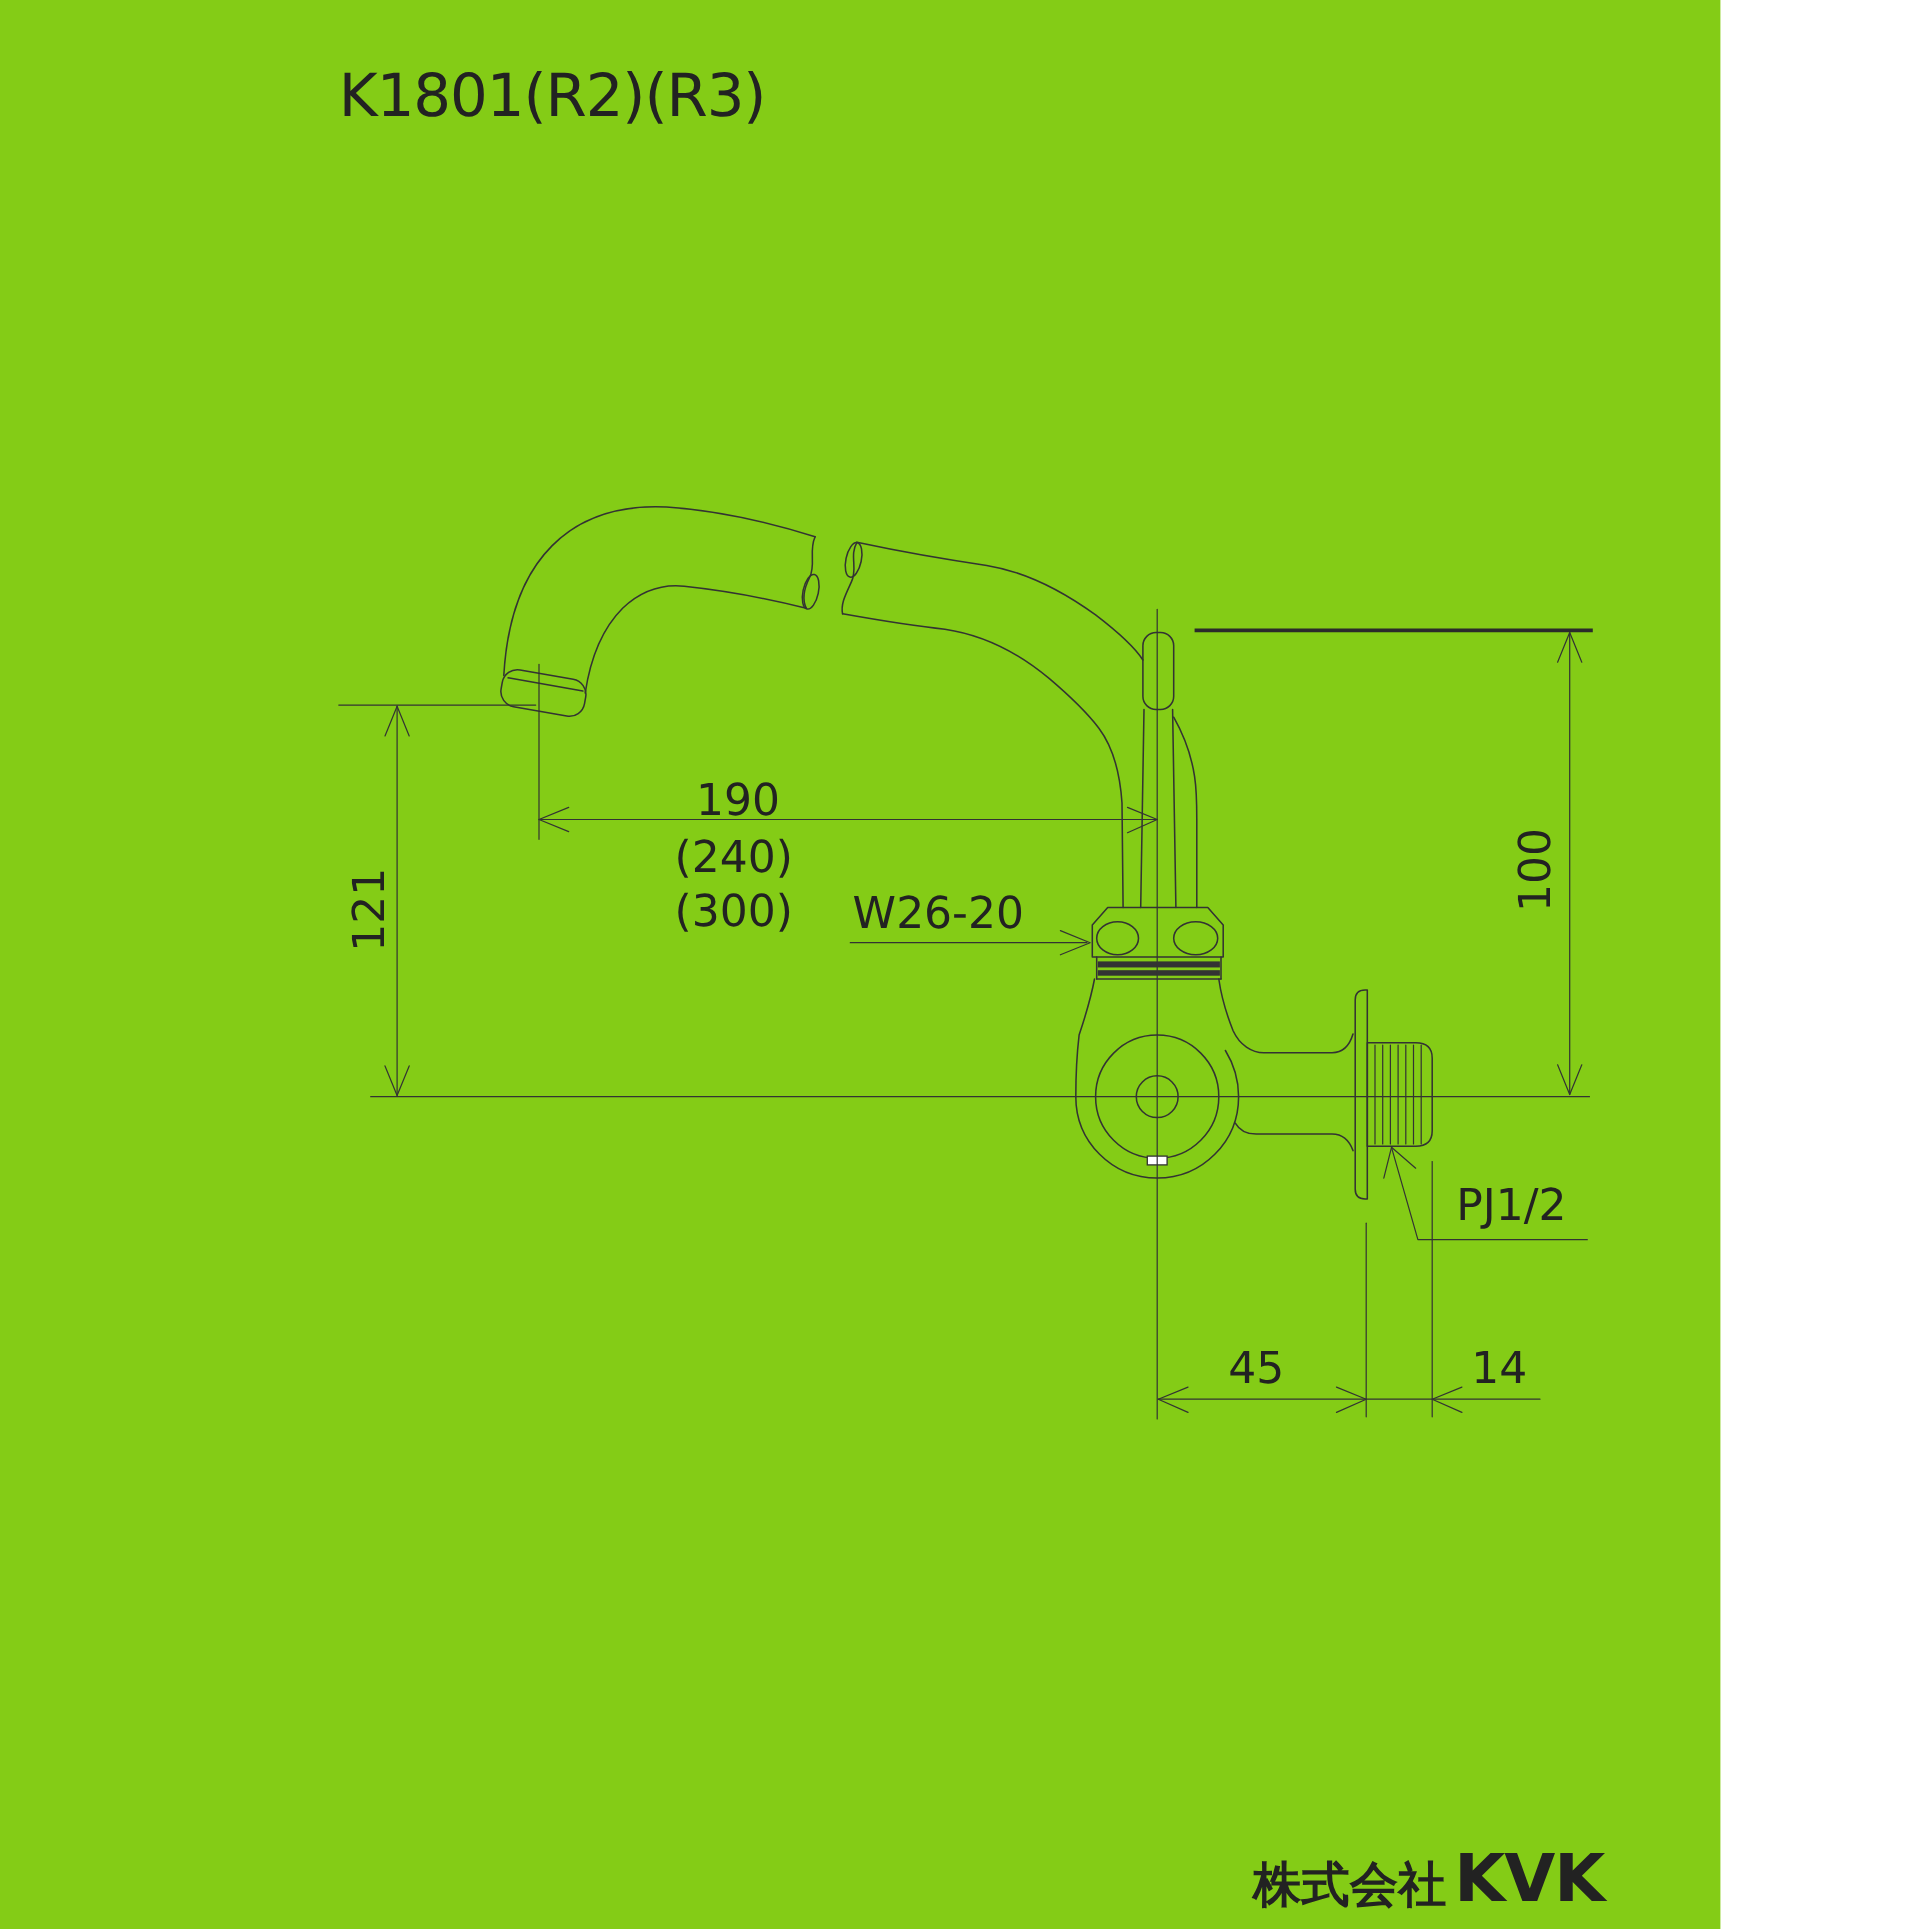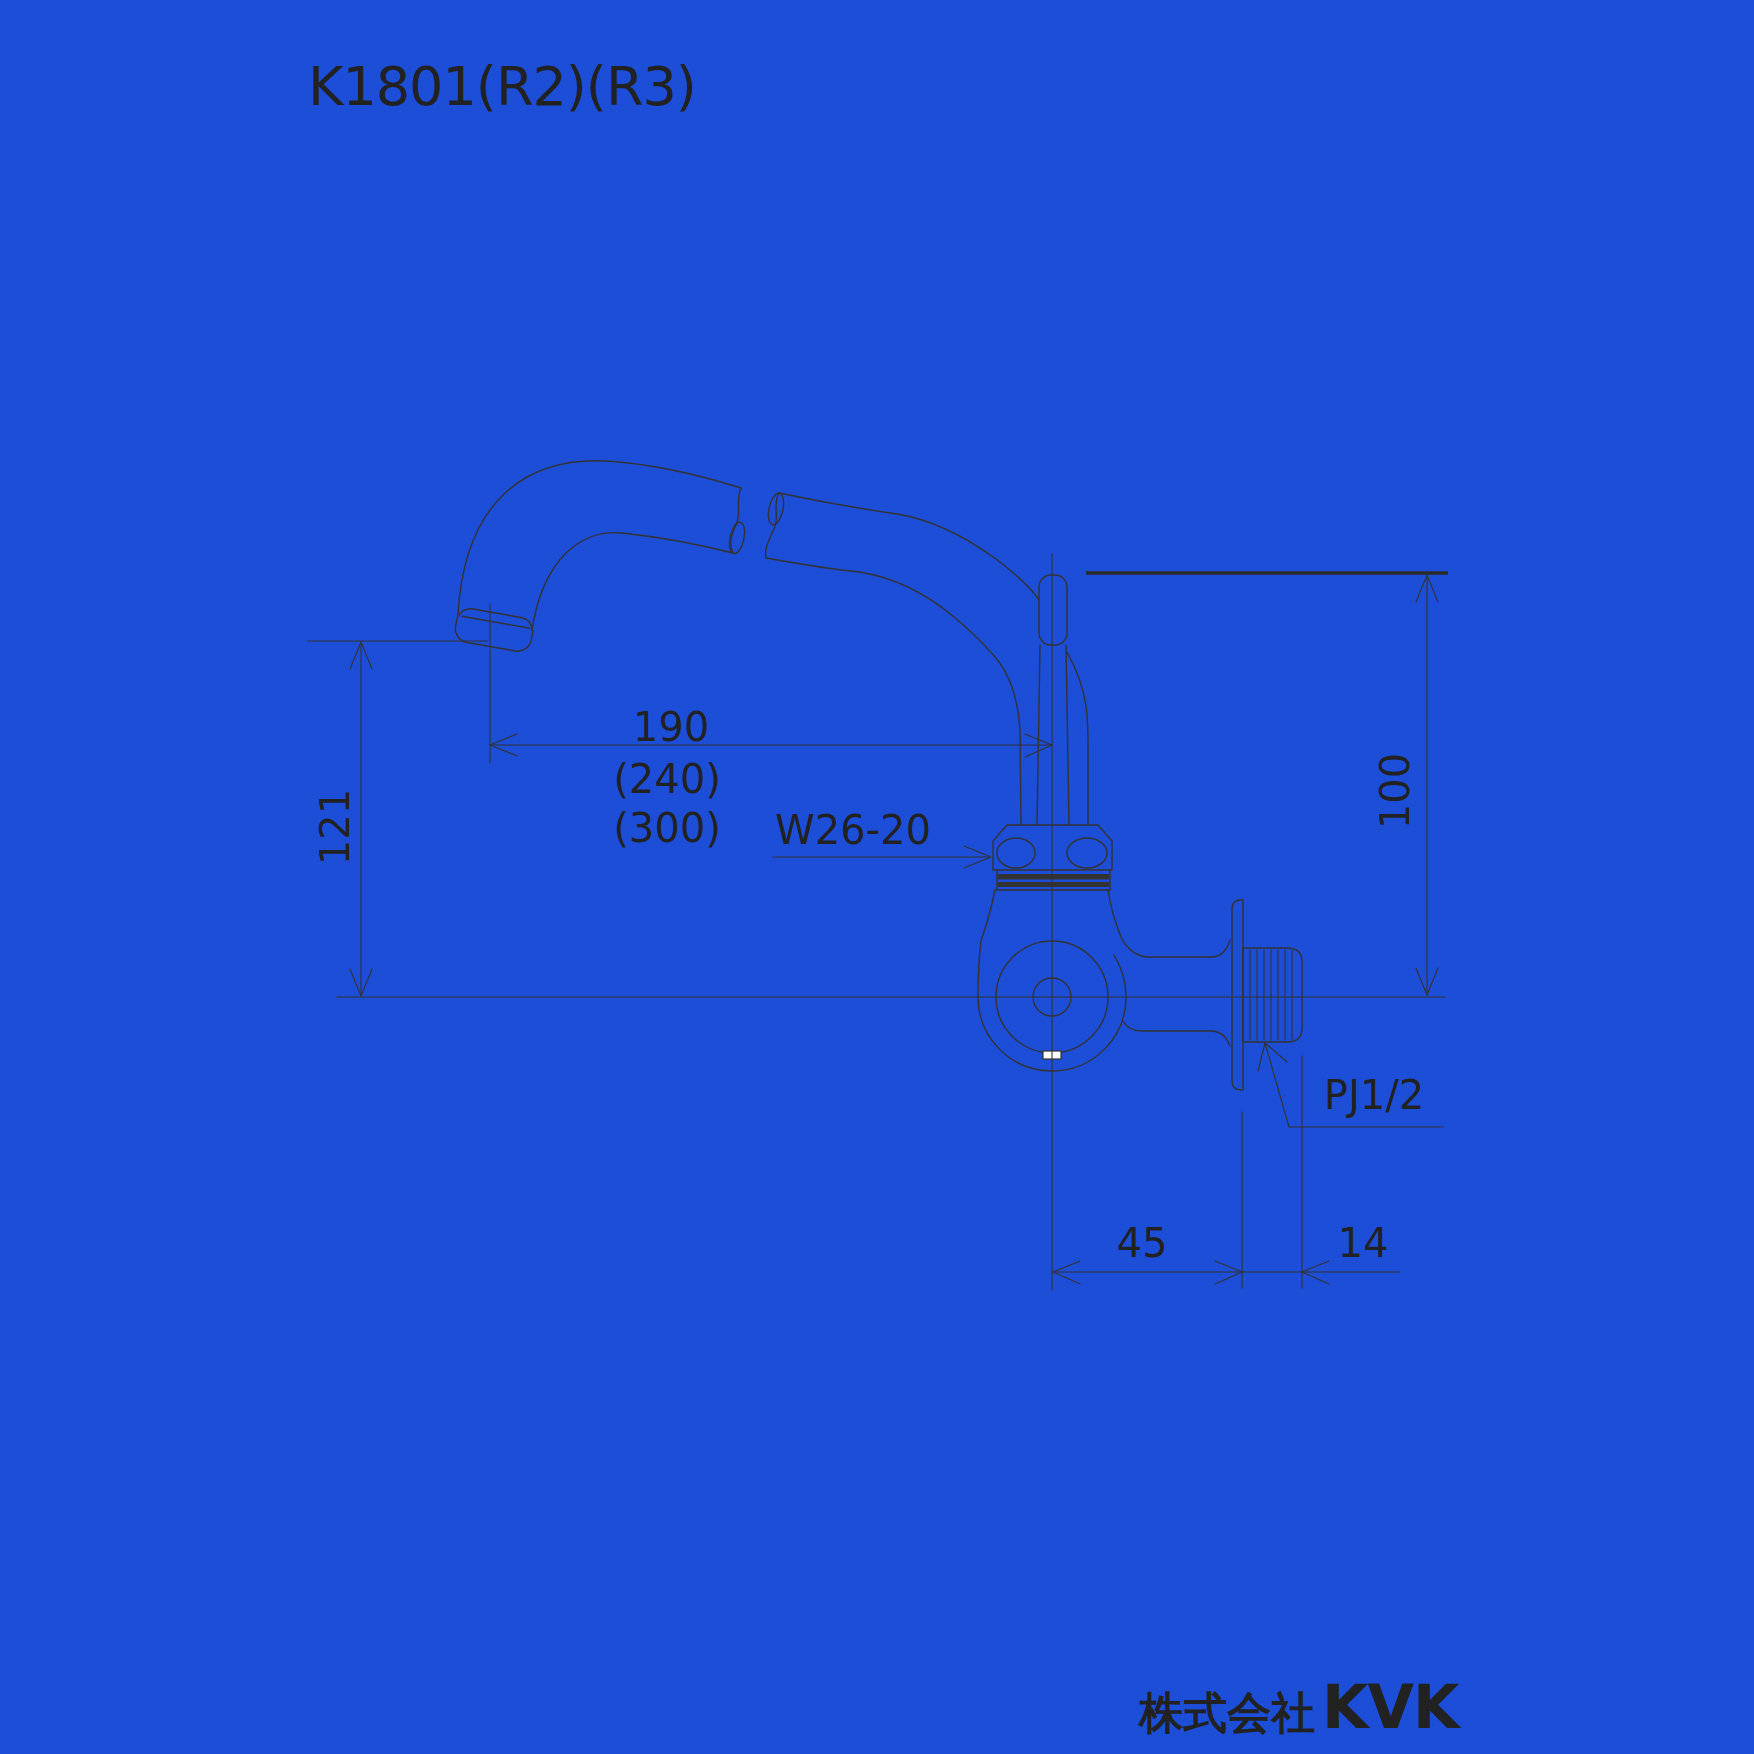--- a/index.html
+++ b/index.html
@@ -3,23 +3,23 @@
 <meta charset="utf-8">
 <style>
   html, body {
     margin: 0;
     padding: 0;
     background: #ffffff;
     font-family: "DejaVu Sans", "Liberation Sans", sans-serif;
   }
   .page {
     position: relative;
-    width: 1754px;
+    width: 1564px;
     height: 1754px;
-    background: #1d4ed8;
+    background: #84cc16;
     overflow: hidden;
   }
   svg { display: block; }
   svg text {
     fill: #222222;
     font-family: "DejaVu Sans", "Liberation Sans", sans-serif;
   }
   .dim-text { font-size: 40px; }
   .title-text { font-size: 54px; letter-spacing: -1px; }
   .logo-company { font-size: 44px; font-weight: 600; }

